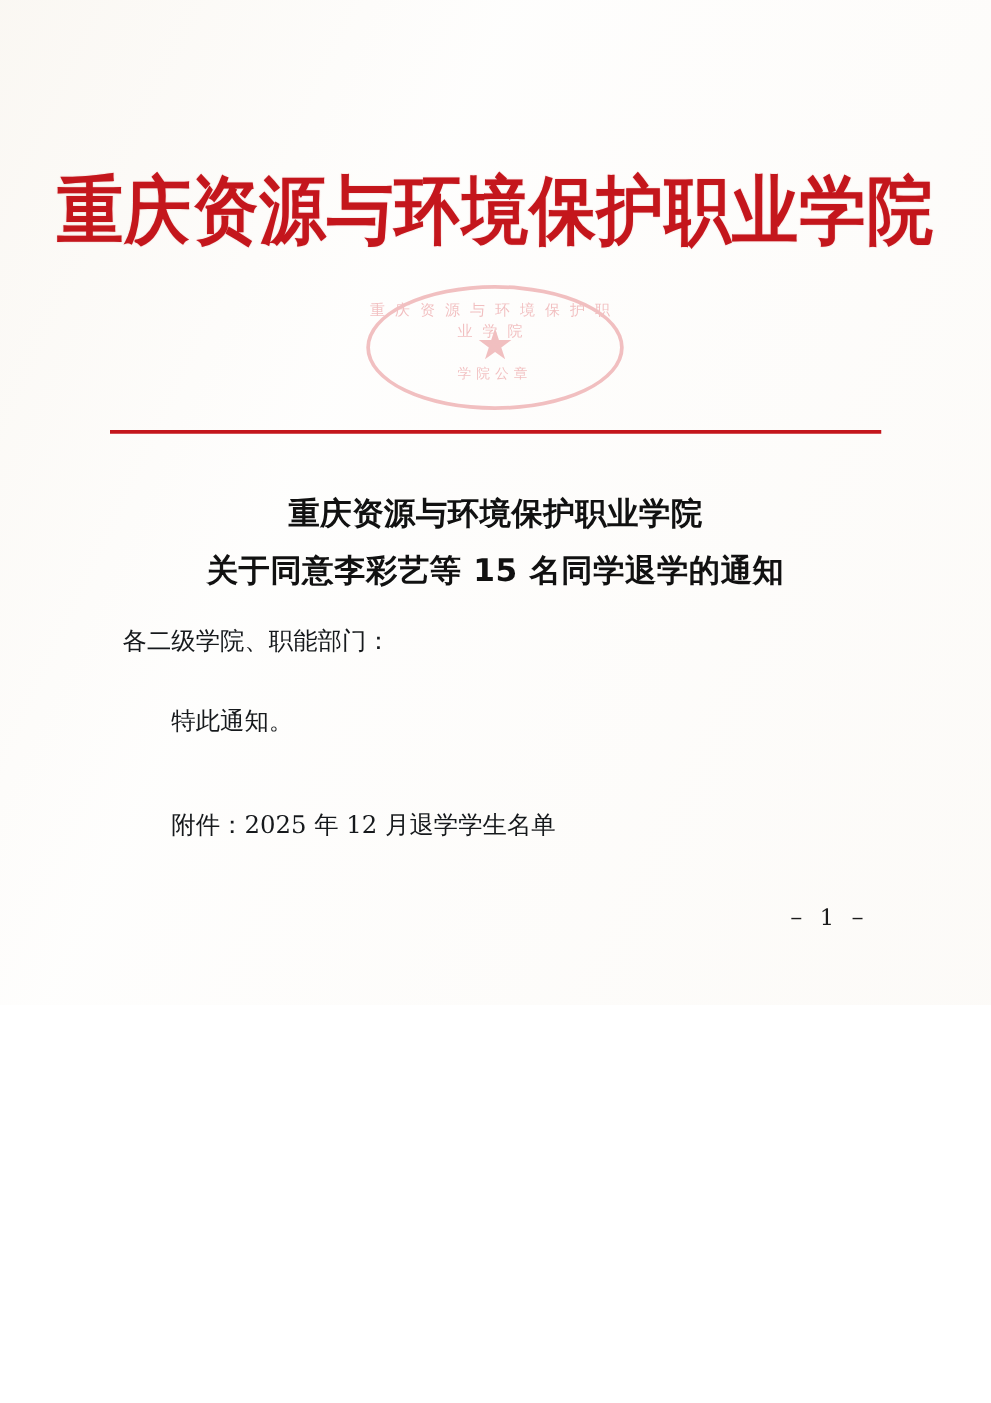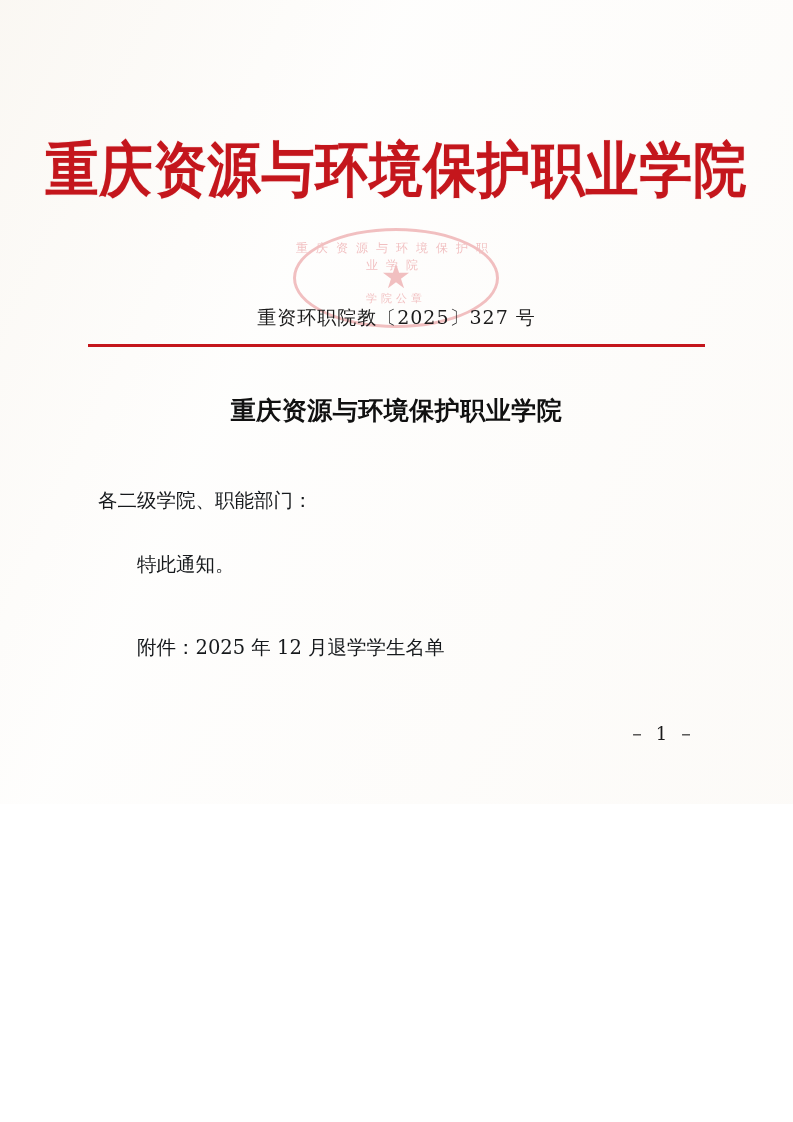--- a/index.html
+++ b/index.html
@@ -130,21 +130,21 @@
     font-weight: bold;
     font-size: 25px;
     line-height: 1.85;
     color: #111111;
     letter-spacing: 0.5px;
   }
 
   
   .body-block {
     position: absolute;
-    top: 481px;
+    top: 493px;
     left: 98px;
     width: 608px;
     font-family: "DejaVu Serif", "Liberation Serif", serif;
     font-size: 19.5px;
     line-height: 2.07;
     color: #16191c;
     text-align: justify;
   }
   .salutation {
     margin: 0 0 2px 0;
@@ -192,26 +192,26 @@
     <div class="letterhead-title">重庆资源与环境保护职业学院</div>
   </div>
 
   <div class="seal">
     <div class="seal-ellipse"></div>
     <div class="seal-text-top">重庆资源与环境保护职业学院</div>
     <div class="seal-star">★</div>
     <div class="seal-text-bottom">学院公章</div>
   </div>
 
-  <div class="doc-number">重资环职院教〔2025〕327 号</div>
 
   <div class="red-rule"></div>
 
   <div class="doc-title">
     <div>重庆资源与环境保护职业学院</div>
+    <div>关于同意李彩艺等 15 名同学退学的通知</div>
   </div>
 
   <div class="body-block">
     <p class="salutation">各二级学院、职能部门：</p>
     <p class="para gap">特此通知。</p>
     <p class="attachment">附件：2025 年 12 月退学学生名单</p>
   </div>
 
   <div class="scan-mark"></div>
 

